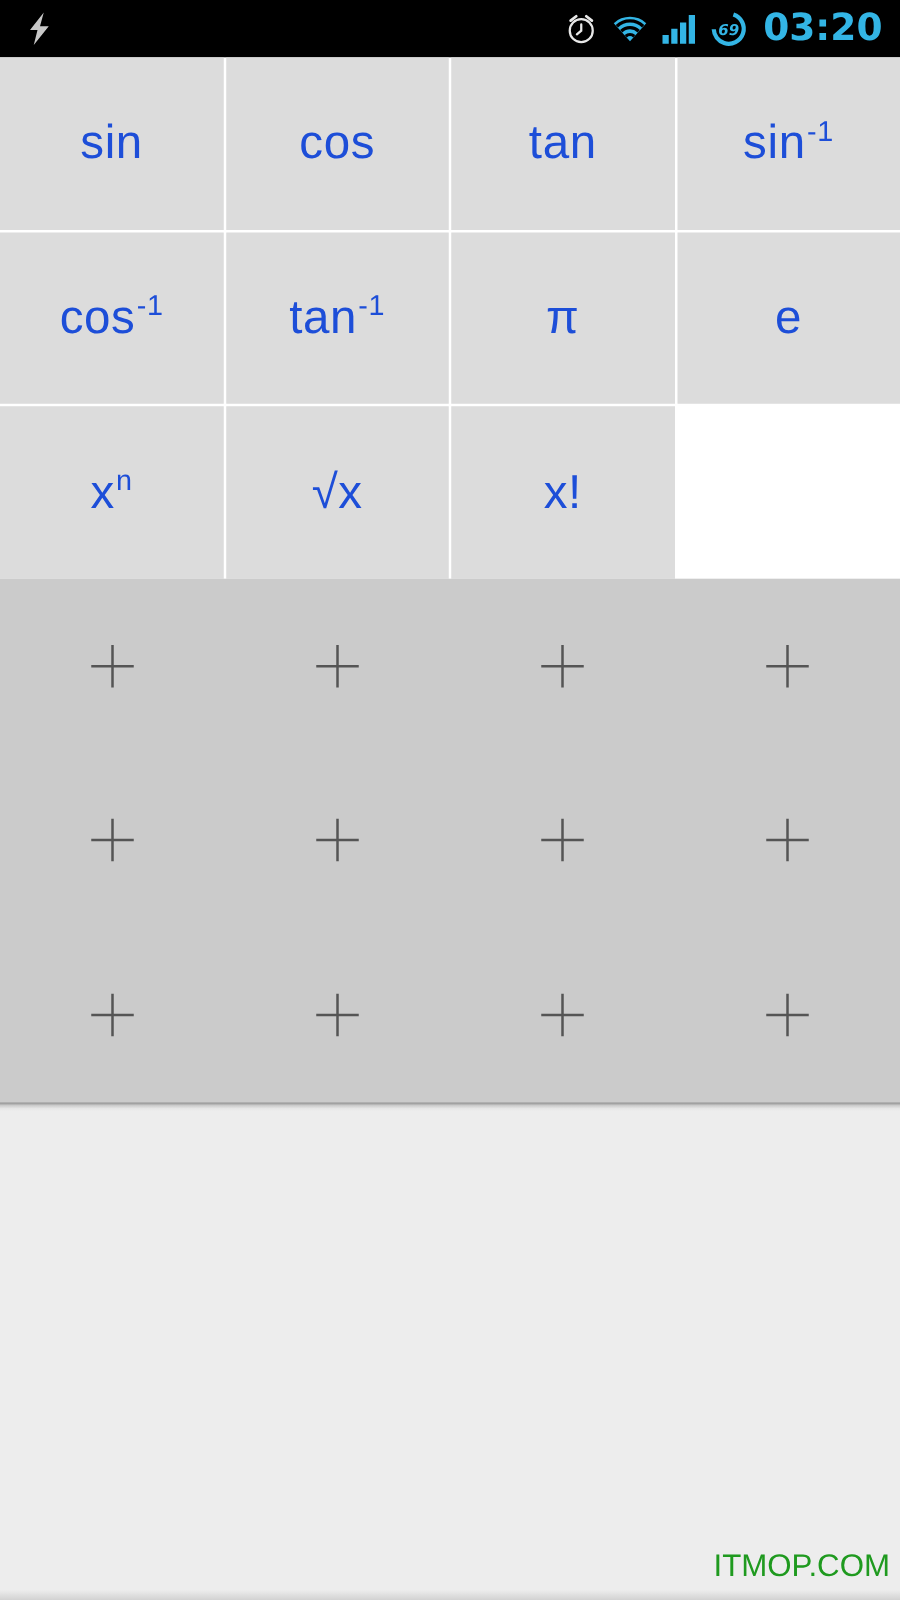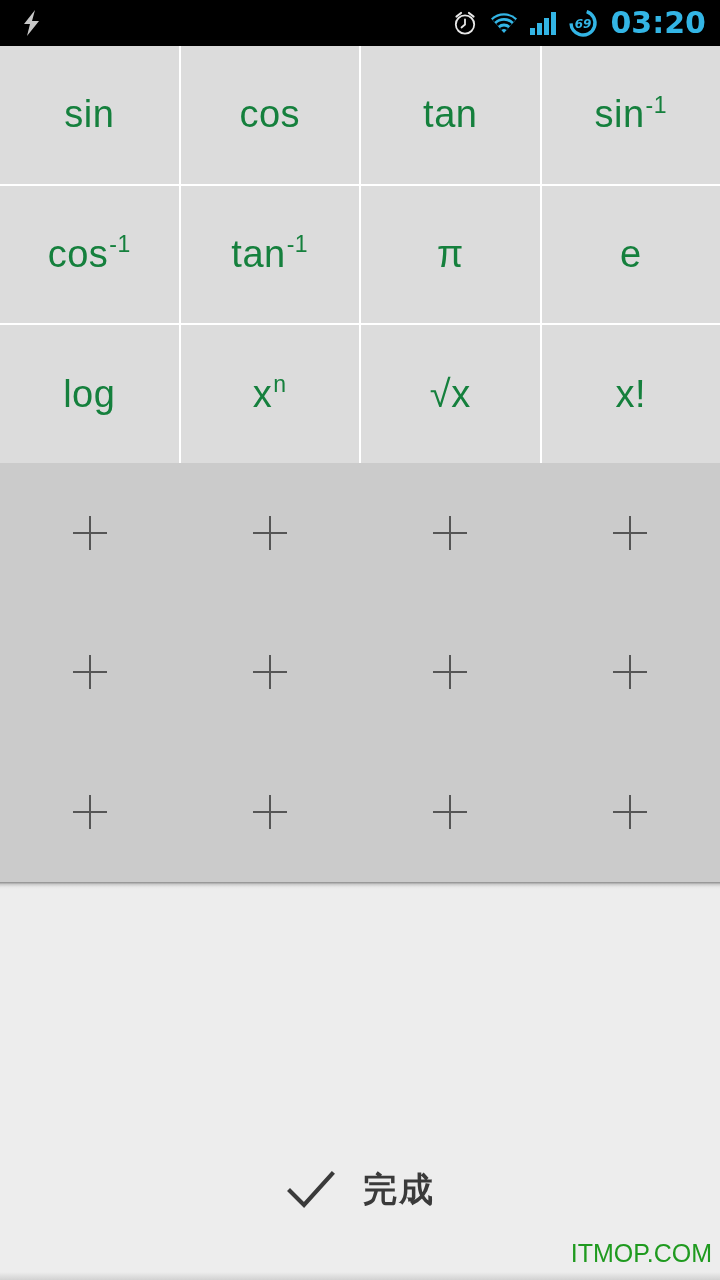--- a/index.html
+++ b/index.html
@@ -58,21 +58,21 @@
     display: grid;
     grid-template-columns: repeat(4, 1fr);
     grid-template-rows: repeat(3, 1fr);
     gap: 2px;
   }
   .key {
     background: #dcdcdc;
     display: flex;
     align-items: center;
     justify-content: center;
-    color: #15803d;
+    color: #1d4ed8;
     font-size: 38px;
     font-weight: 300;
     font-family: "Liberation Sans", sans-serif;
     letter-spacing: 0.5px;
     user-select: none;
   }
   .key .sup {
     font-size: 23px;
     vertical-align: super;
     line-height: 0;
@@ -244,23 +244,20 @@
         <span class="sup">-1</span>
       </div>
     <div class="key">
         <span>π</span>
       </div>
     <div class="key">
         <span>e</span>
       </div>
 
     <div class="key">
-        <span>log</span>
-      </div>
-    <div class="key">
         <span>x</span>
         <span class="sup">n</span>
       </div>
     <div class="key">
         <span>√x</span>
       </div>
     <div class="key">
         <span>x!</span>
       </div>
   </div>
@@ -301,24 +298,18 @@
       </div>
     <div class="slot">
         <span class="plus"></span>
       </div>
   </div>
   <div id="slot-shadow"></div>
 
   <div id="lower-panel"></div>
 
   <div id="action-bar">
-    <div class="action-btn">
-      <svg class="action-icon" width="52" height="46" viewBox="0 0 52 46">
-        <path d="M5 24 L19 38 L47 7" fill="none" stroke="#3a3a3a" stroke-width="4.2" stroke-linecap="square" stroke-linejoin="miter"></path>
-      </svg>
-      <span class="action-label">完成</span>
-    </div>
   </div>
 
   <div id="watermark">ITMOP.COM</div>
   <div id="bottom-fade"></div>
 
 </div>
 
 </body></html>

